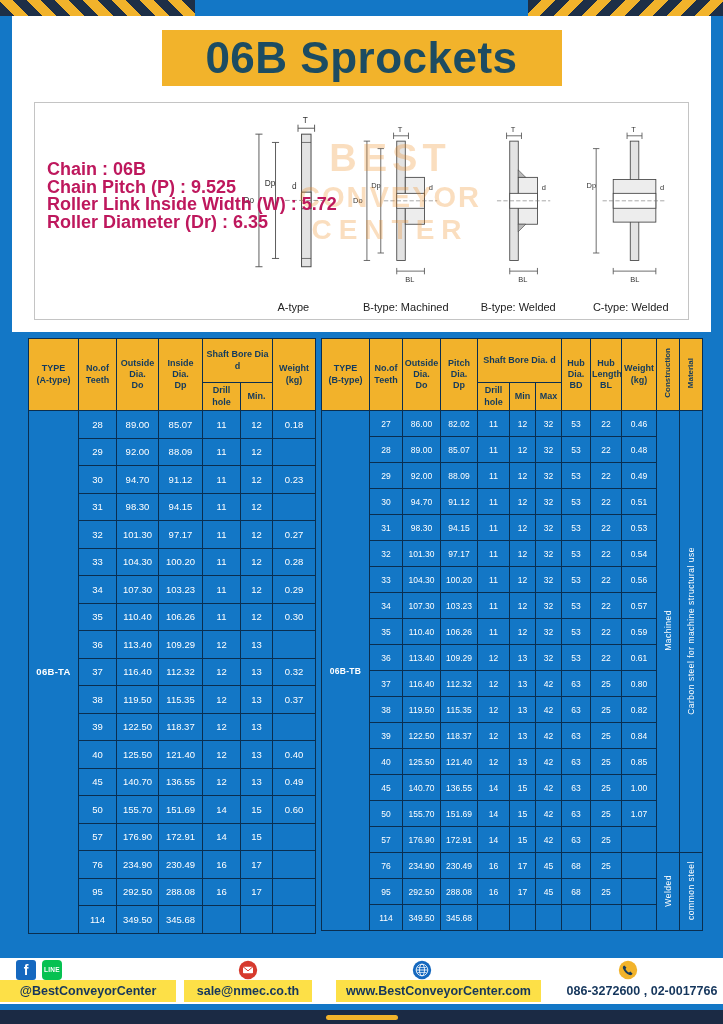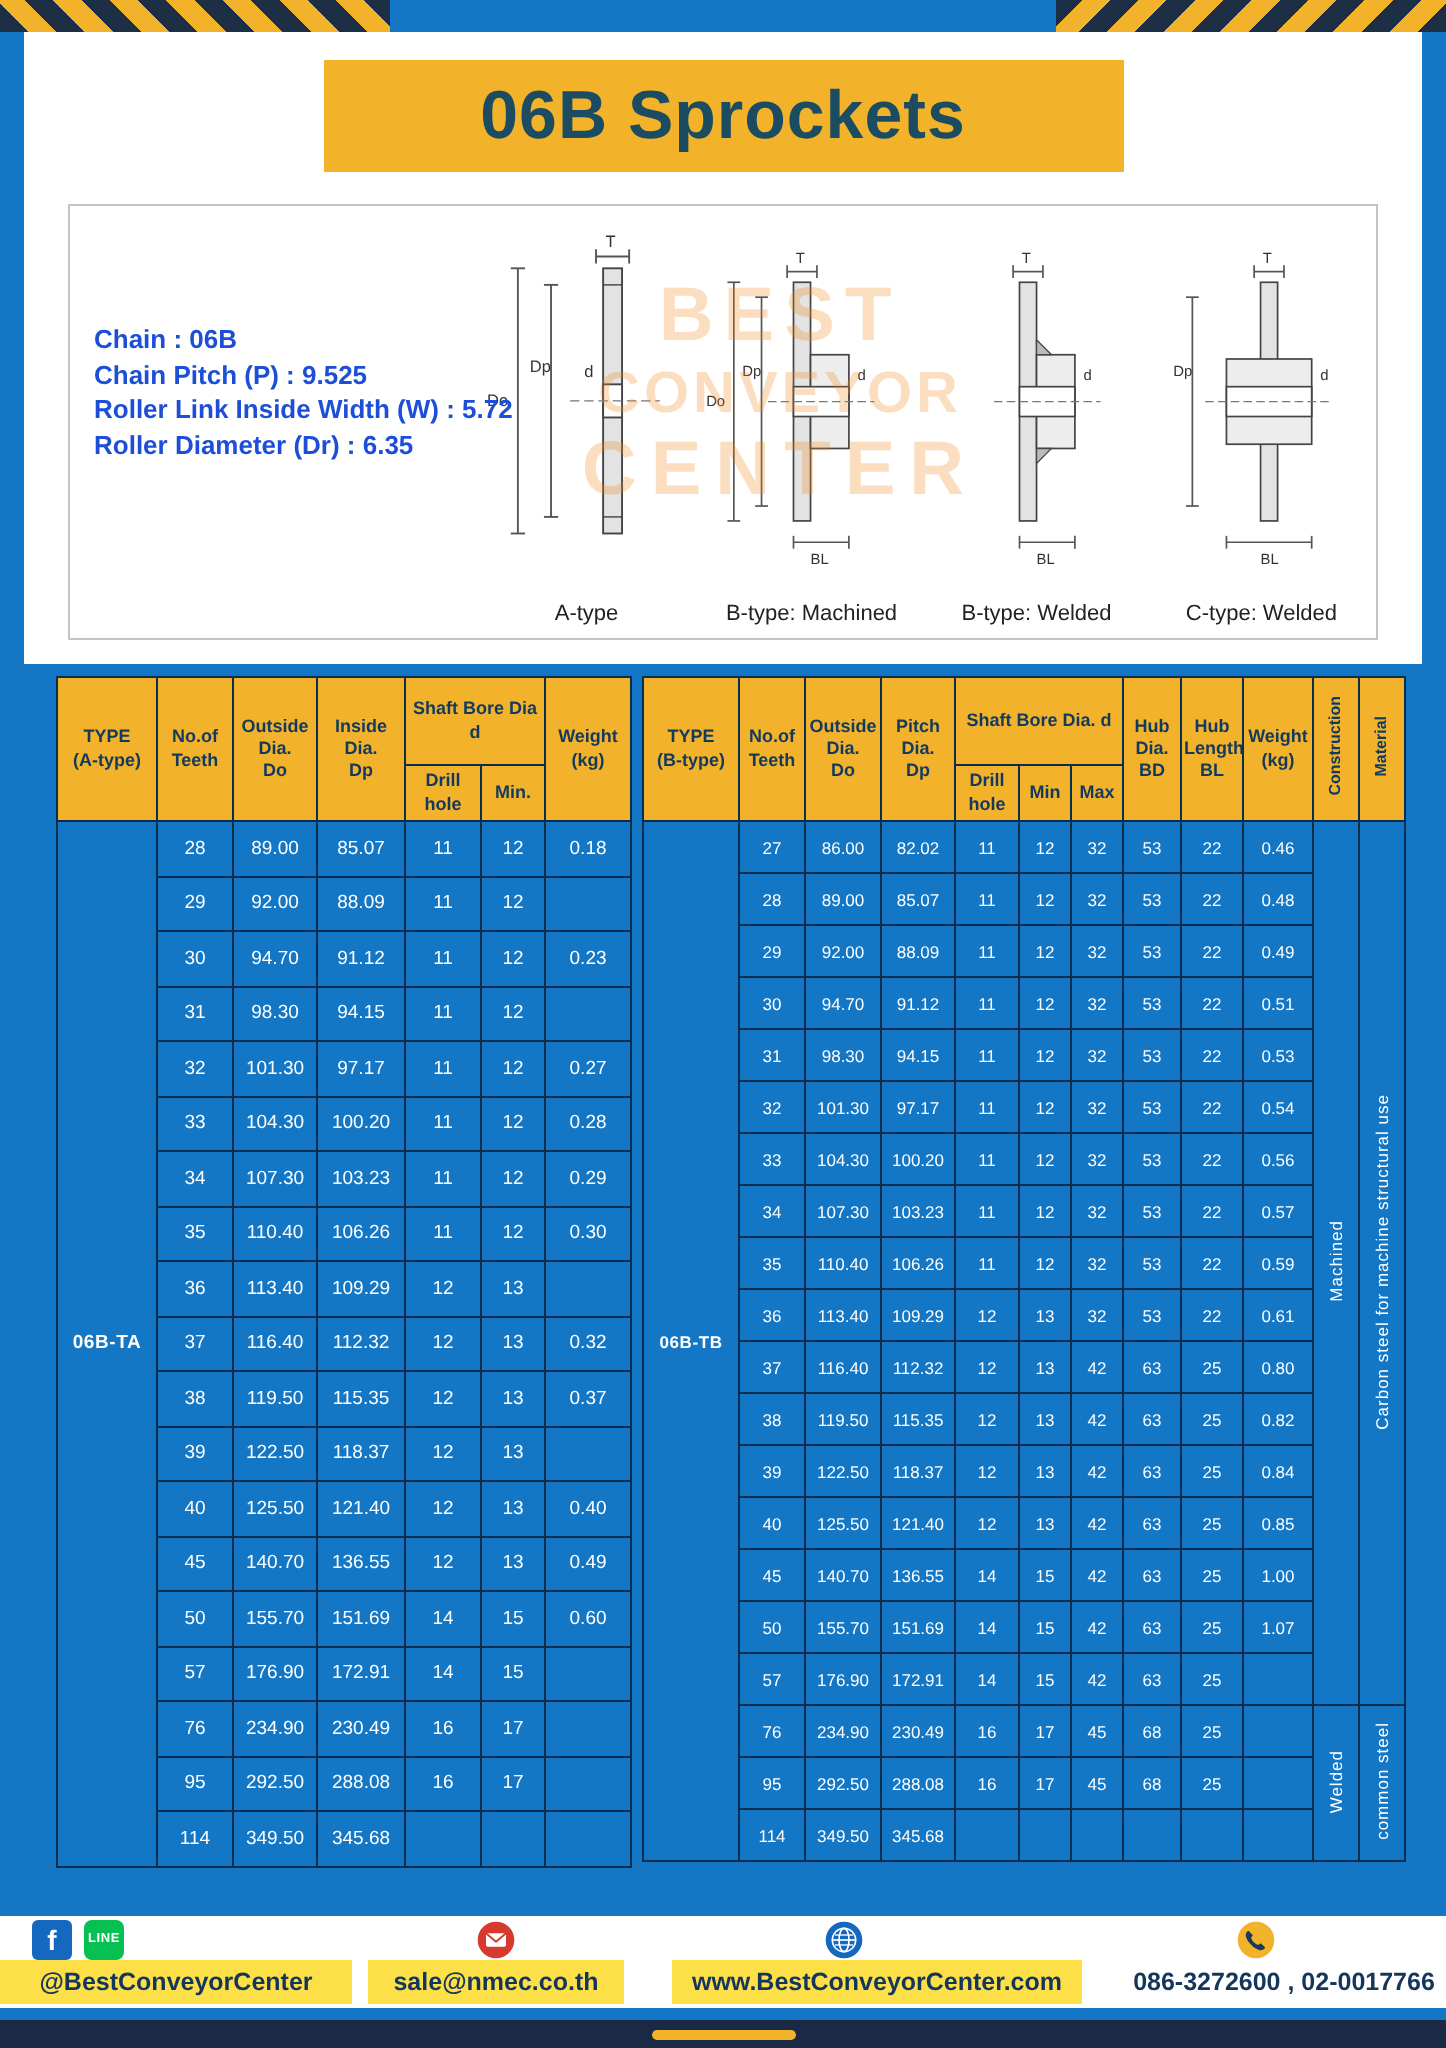--- a/index.html
+++ b/index.html
@@ -10,35 +10,35 @@
   }
   
   .hazard { position:absolute; top:0; height:16px; width:195px; }
   .hz-l { left:0;  background:repeating-linear-gradient(45deg,#1d2f47 0 10px,#f2b32b 10px 20px); }
   .hz-r { right:0; background:repeating-linear-gradient(-45deg,#1d2f47 0 10px,#f2b32b 10px 20px); }
 
   
   .topcard { position:absolute; left:12px; right:12px; top:16px; height:316px; background:#ffffff; }
   .banner { position:absolute; left:50%; transform:translateX(-50%); top:14px; width:400px; height:56px;
             background:#f2b32b; display:flex; align-items:center; justify-content:center; }
-  .banner h1 { margin:0; font-size:34px; font-weight:bold; color:#1c4c62; letter-spacing:.5px; }
+  .banner h1 { margin:0; font-size:44px; font-weight:bold; color:#1c4c62; letter-spacing:.5px; }
 
   .panel { position:absolute; left:22px; right:22px; top:86px; bottom:12px; border:1px solid #c4c4c4; background:#fff; }
-  .specs { position:absolute; left:12px; top:58px; z-index:4; font-size:13px; font-weight:bold;
-           color:#1d4ed8; line-height:17.5px; white-space:nowrap; }
+  .specs { position:absolute; left:12px; top:58px; z-index:4; font-size:18px; font-weight:bold;
+           color:#be185d; line-height:17.5px; white-space:nowrap; }
   .figs { position:absolute; left:205px; right:4px; top:6px; bottom:2px; display:flex;
           justify-content:space-between; z-index:2; }
   .fig { width:24%; display:flex; flex-direction:column; align-items:center; }
   .fig svg { flex:1; width:100%; }
   .fig-cap { font-size:11px; color:#222; padding:2px 0 4px; white-space:nowrap; }
   .watermark { position:absolute; left:200px; top:34px; width:310px; text-align:center; z-index:3;
                color:#f08a1c; opacity:.28; font-weight:bold; pointer-events:none; line-height:1.15; }
   .wm1 { font-size:38px; letter-spacing:5px; }
   .wm2 { font-size:29px; letter-spacing:2px; }
-  .wm3 { font-size:38px; letter-spacing:7px; }
+  .wm3 { font-size:28px; letter-spacing:7px; }
 
   
   .tblwrap-a { position:absolute; left:28px;  top:338px; }
   .tblwrap-b { position:absolute; left:321px; top:338px; }
   table.tbl { border-collapse:collapse; table-layout:fixed; }
   .tbl-a { width:287px; } .tbl-b { width:381px; }
   .tbl th { background:#f2b22b; color:#123a5e; font-size:9px; font-weight:bold;
             border:1px solid #0a2e50; padding:1px; line-height:1.25; text-align:center; }
   .tbl td { color:#fff; font-size:9.5px; text-align:center; border:1px solid #0a2e50; padding:0 1px; }
   .tbl thead tr:first-child th { height:44px; }

